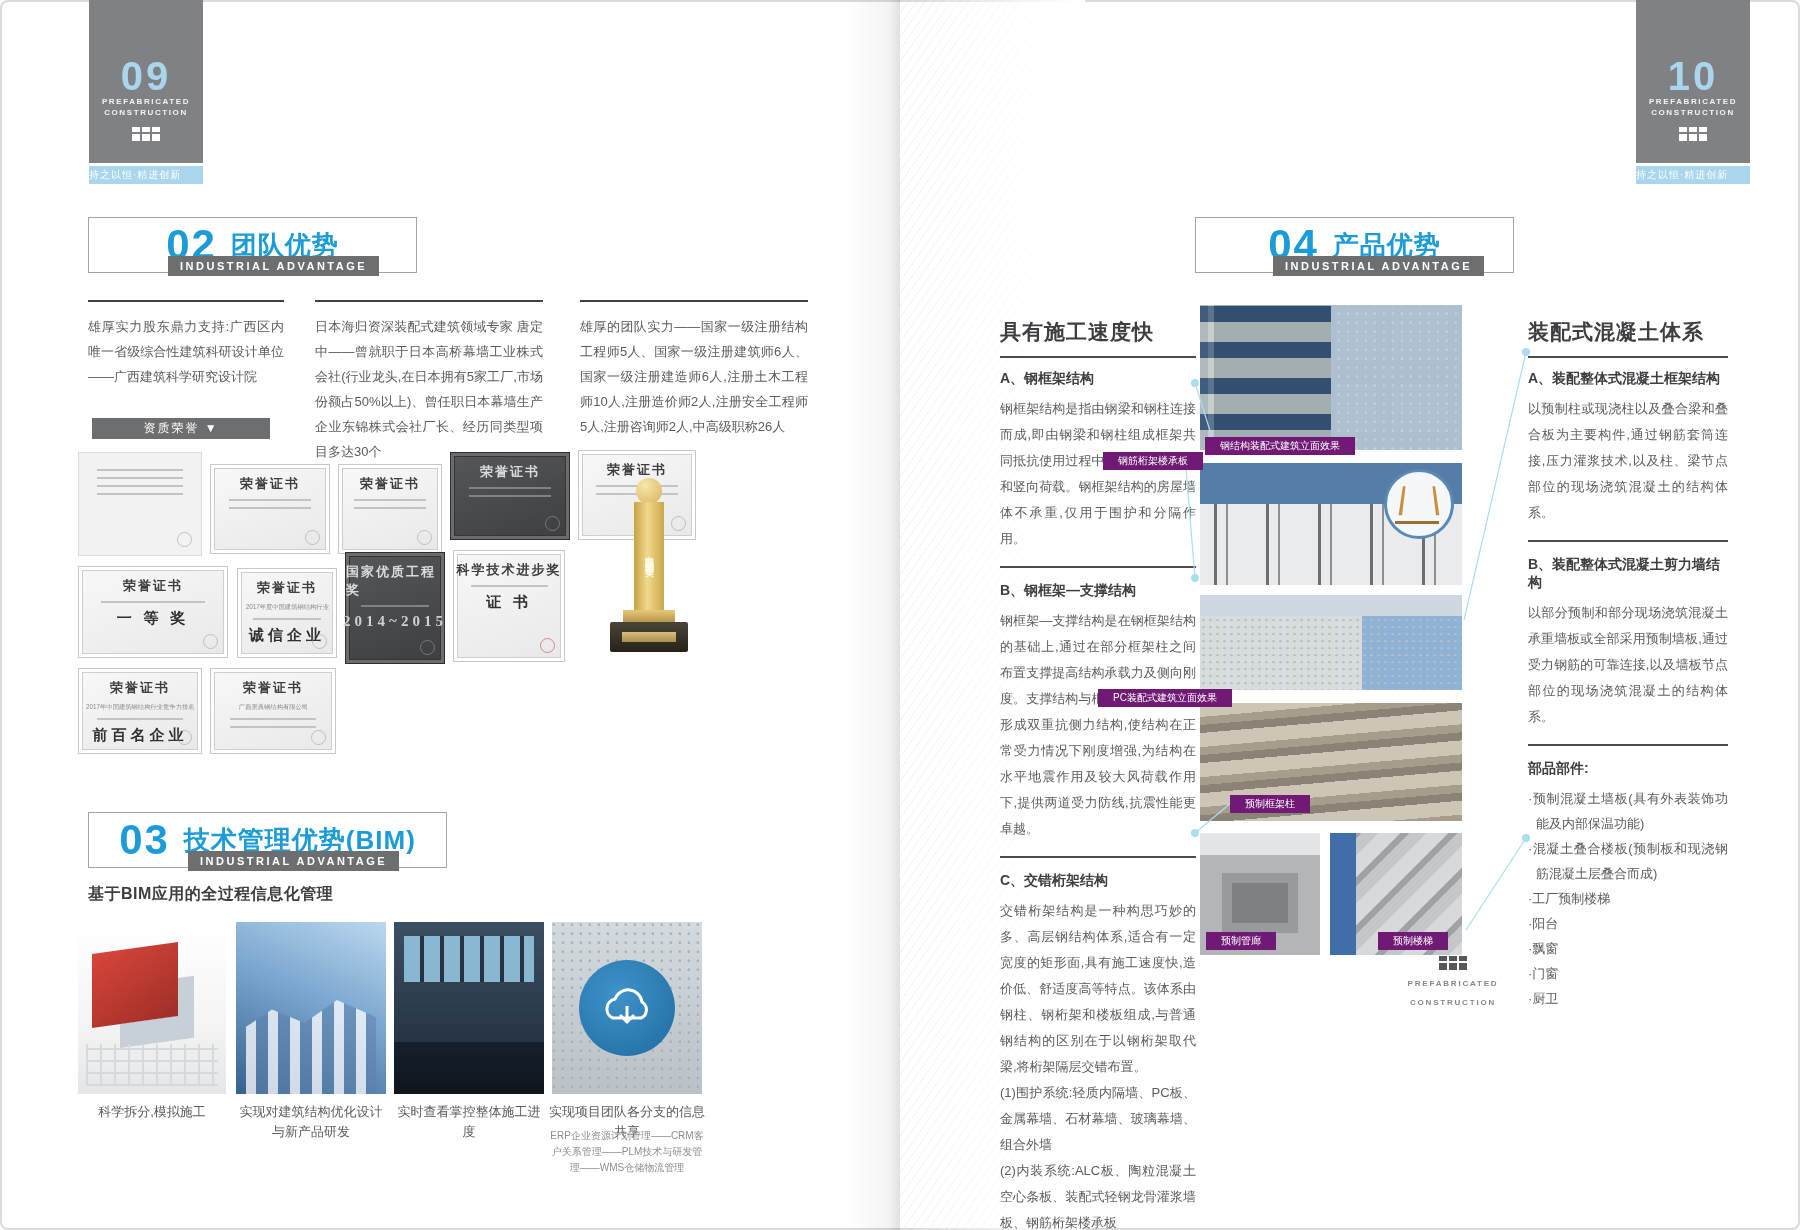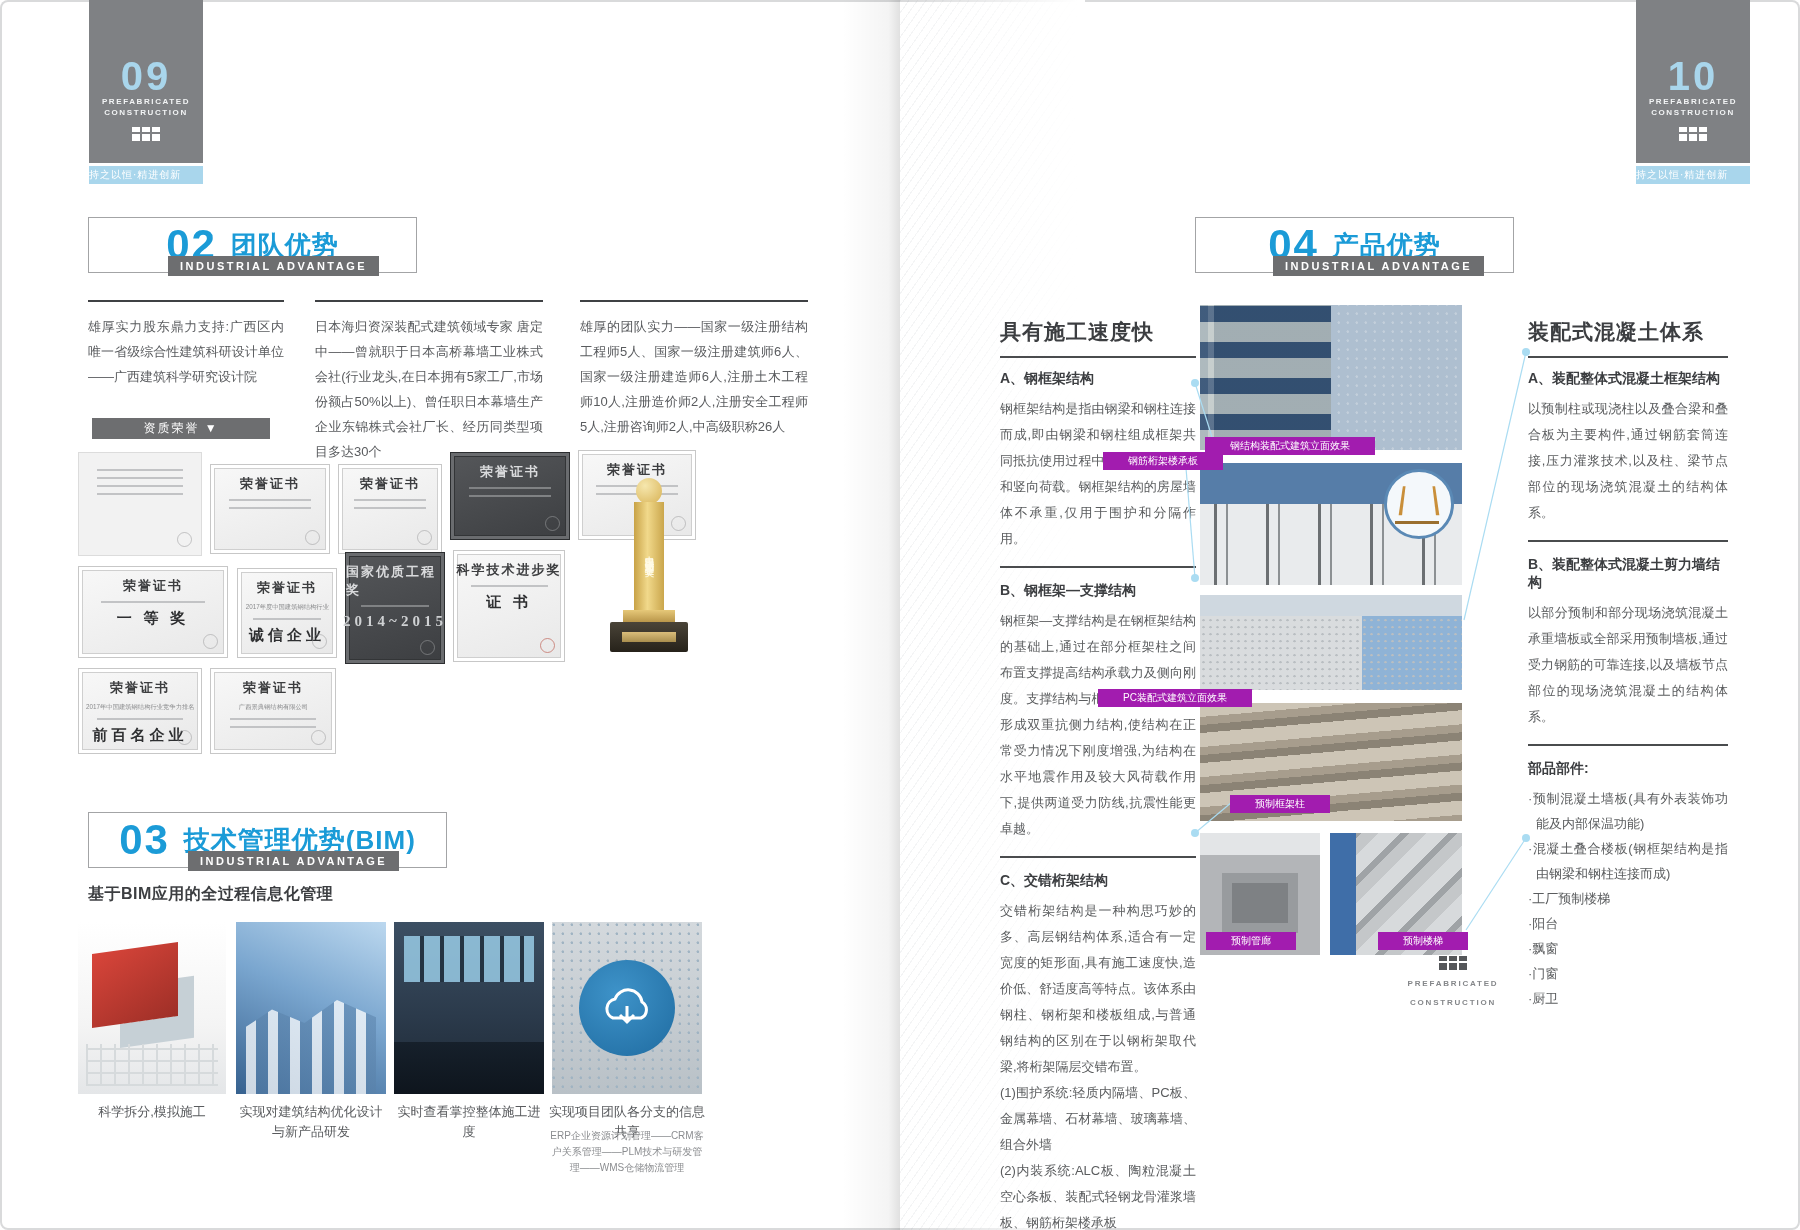--- a/index.html
+++ b/index.html
@@ -136,21 +136,21 @@
       linear-gradient(180deg,#cfd8e0 0 22%,transparent 22%),
       radial-gradient(circle at 50% 60%,#b9bec2 1px,transparent 1.4px),
       linear-gradient(90deg,#d9dcde 62%,#8fb3d6 62%);background-size:100% 100%,7px 7px,100% 100%;}
   .pi4{left:300px;top:703px;width:262px;height:118px;background:
       repeating-linear-gradient(175deg,#cdc5b6 0 14px,#a79d8d 14px 22px,#8b8375 22px 30px);}
   .pi5{left:300px;top:833px;width:120px;height:122px;background:linear-gradient(180deg,#e3e5e7 0 18%,#b3b5b8 18%);}
   .pi5::after{content:"";position:absolute;left:22px;top:40px;width:76px;height:60px;background:#7e8184;box-shadow:inset 0 0 0 10px #989b9e;}
   .pi6{left:430px;top:833px;width:132px;height:122px;background:
       linear-gradient(90deg,#3f6ea8 0 26px,transparent 26px),
       repeating-linear-gradient(135deg,#d7dadc 0 16px,#9fa3a6 16px 22px,#c4c7c9 22px 34px);}
-  .ilab{position:absolute;background:#a21caf;color:#fff;font-size:10px;line-height:16px;padding:1px 25px;
+  .ilab{position:absolute;background:#701a75;color:#fff;font-size:10px;line-height:16px;padding:1px 15px;
         white-space:nowrap;z-index:3;}
   .svglay{position:absolute;left:0;top:0;z-index:2;pointer-events:none;}
 
   
   .footer{position:absolute;left:498px;top:956px;width:110px;}
   .footer .ticon i{background:#55575a;}
   .footer .ftxt{margin-top:8px;font-size:8px;font-weight:bold;color:#85878a;letter-spacing:1.8px;line-height:11px;text-align:center;}
 </style>
 </head>
 <body>
@@ -383,21 +383,21 @@
       <div class="rule"></div>
       <div class="shead">A、装配整体式混凝土框架结构</div>
       <p>以预制柱或现浇柱以及叠合梁和叠合板为主要构件,通过钢筋套筒连接,压力灌浆技术,以及柱、梁节点部位的现场浇筑混凝土的结构体系。</p>
       <div class="div"></div>
       <div class="shead">B、装配整体式混凝土剪力墙结构</div>
       <p>以部分预制和部分现场浇筑混凝土承重墙板或全部采用预制墙板,通过受力钢筋的可靠连接,以及墙板节点部位的现场浇筑混凝土的结构体系。</p>
       <div class="div"></div>
       <div class="parts-head">部品部件:</div>
       <ul class="parts" id="parts-list">
           <li>·预制混凝土墙板(具有外表装饰功能及内部保温功能)</li>
-          <li>·混凝土叠合楼板(钢框架结构是指由钢梁和钢柱连接而成)</li>
+          <li>·混凝土叠合楼板(预制板和现浇钢筋混凝土层叠合而成)</li>
           <li>·工厂预制楼梯</li>
           <li>·阳台</li>
           <li>·飘窗</li>
           <li>·门窗</li>
           <li>·厨卫</li>
         </ul>
     </div>
 
     <div class="footer">
       <div class="ticon" style="margin:0 auto;">

